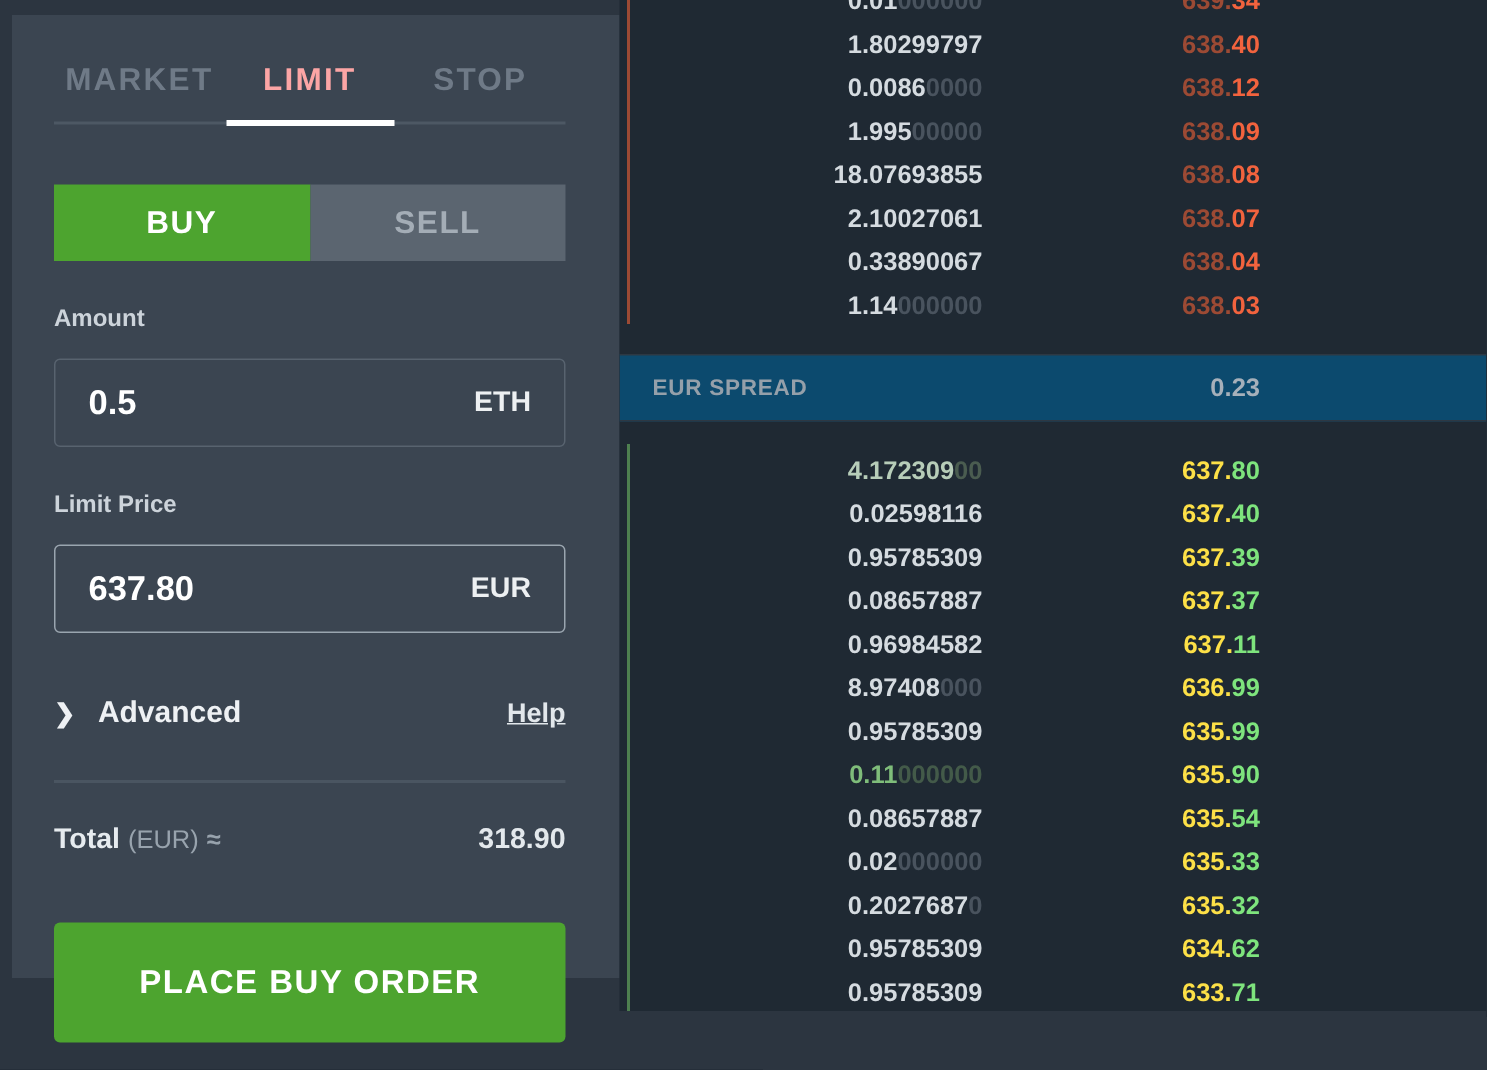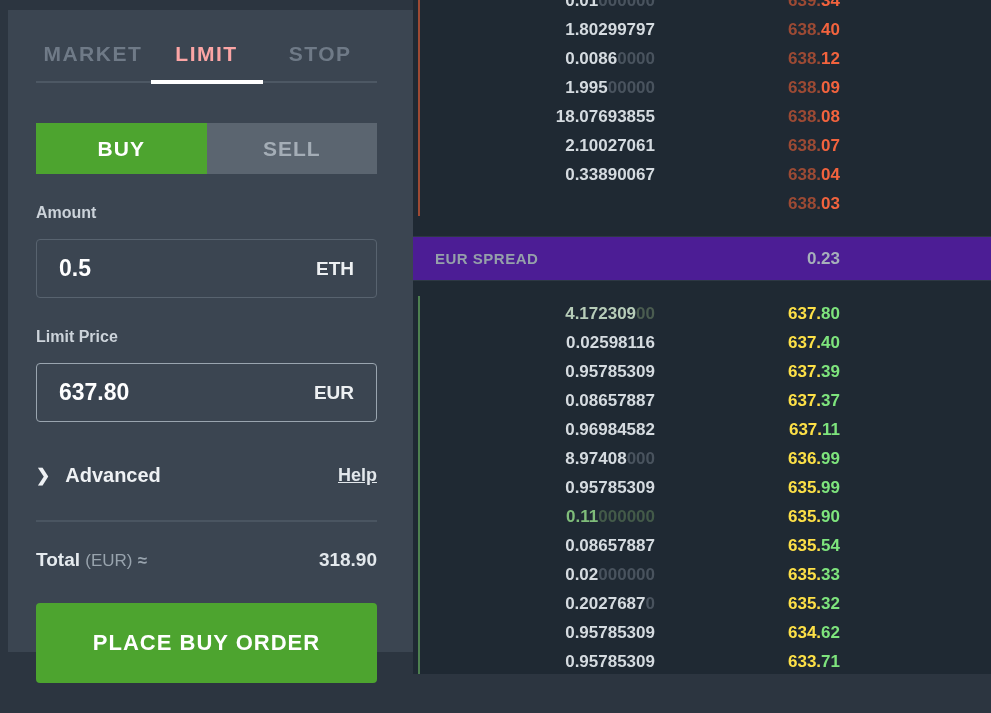--- a/index.html
+++ b/index.html
@@ -52,21 +52,21 @@
 
   .divider { margin-top:33px; height:2px; background:#4A5561; border:none; }
 
   .total-row { margin-top:27px; display:flex; align-items:baseline; }
   .total-main { color:#E6EBEF; font-size:19px; font-weight:bold; }
   .total-cur { color:#98A3AD; font-size:17px; font-weight:normal; }
   .total-approx { color:#98A3AD; font-size:17px; font-weight:bold; }
   .total-value { margin-left:auto; color:#E3E8EC; font-size:19px; font-weight:bold; }
 
   .place-btn {
-    margin-top:32px; width:100%; height:80px; background:#4DA42F; border:none;
+    margin-top:44px; width:100%; height:80px; background:#4DA42F; border:none;
     border-radius:4px; color:#FFFFFF; font-family:inherit; font-weight:bold;
     font-size:22px; letter-spacing:1px; cursor:pointer;text-align:center;
   }
 
   
   .book {
     position:absolute; left:413px; top:0; width:578px; height:674px;
     background:#1F2933; overflow:hidden;
   }
   .vline { position:absolute; left:5px; width:2px; }
@@ -85,21 +85,21 @@
   .ob-size.tint-pale .zeros { color:#4A5C50; }
   .ob-size.tint-green { color:#7FBD7A; }
   .ob-size.tint-green .zeros { color:#435A49; }
   .ob-price { flex:1; text-align:right; white-space:nowrap; }
   .ask-price .pint { color:#9C4A34; }
   .ask-price .pdec { color:#F2633E; }
   .bid-price .pint { color:#fde047;text-align:center; }
   .bid-price .pdec { color:#7EE47D; }
 
   .spread-row {
-    margin-top:18px; height:45px; background:#4c1d95;
+    margin-top:18px; height:45px; background:#0c4a6e;
     border-top:1px solid #2D3843; border-bottom:1px solid #2D3843;
     display:flex; align-items:center; padding:0 151px 0 22px;
   }
   .spread-label { color:#95A0AA; font-size:15px; font-weight:bold; letter-spacing:0.5px; }
   .spread-value { margin-left:auto; color:#A6B0BA; font-size:17px; font-weight:bold; }
 </style>
 </head>
 <body>
 
 <div class="panel">
@@ -178,20 +178,21 @@
       </div>
       <div class="ob-row">
         <span class="ob-size"><span>2.10027061</span><span class="zeros"></span></span>
         <span class="ob-price ask-price"><span class="pint">638.</span><span class="pdec">07</span></span>
       </div>
       <div class="ob-row">
         <span class="ob-size"><span>0.33890067</span><span class="zeros"></span></span>
         <span class="ob-price ask-price"><span class="pint">638.</span><span class="pdec">04</span></span>
       </div>
       <div class="ob-row">
+        <span class="ob-size"><span>1.14</span><span class="zeros">000000</span></span>
         <span class="ob-price ask-price"><span class="pint">638.</span><span class="pdec">03</span></span>
       </div>
     </div>
 
   <div class="spread-row">
     <span class="spread-label">EUR SPREAD</span>
     <span class="spread-value">0.23</span>
   </div>
 
   <div class="bids" id="bids">

